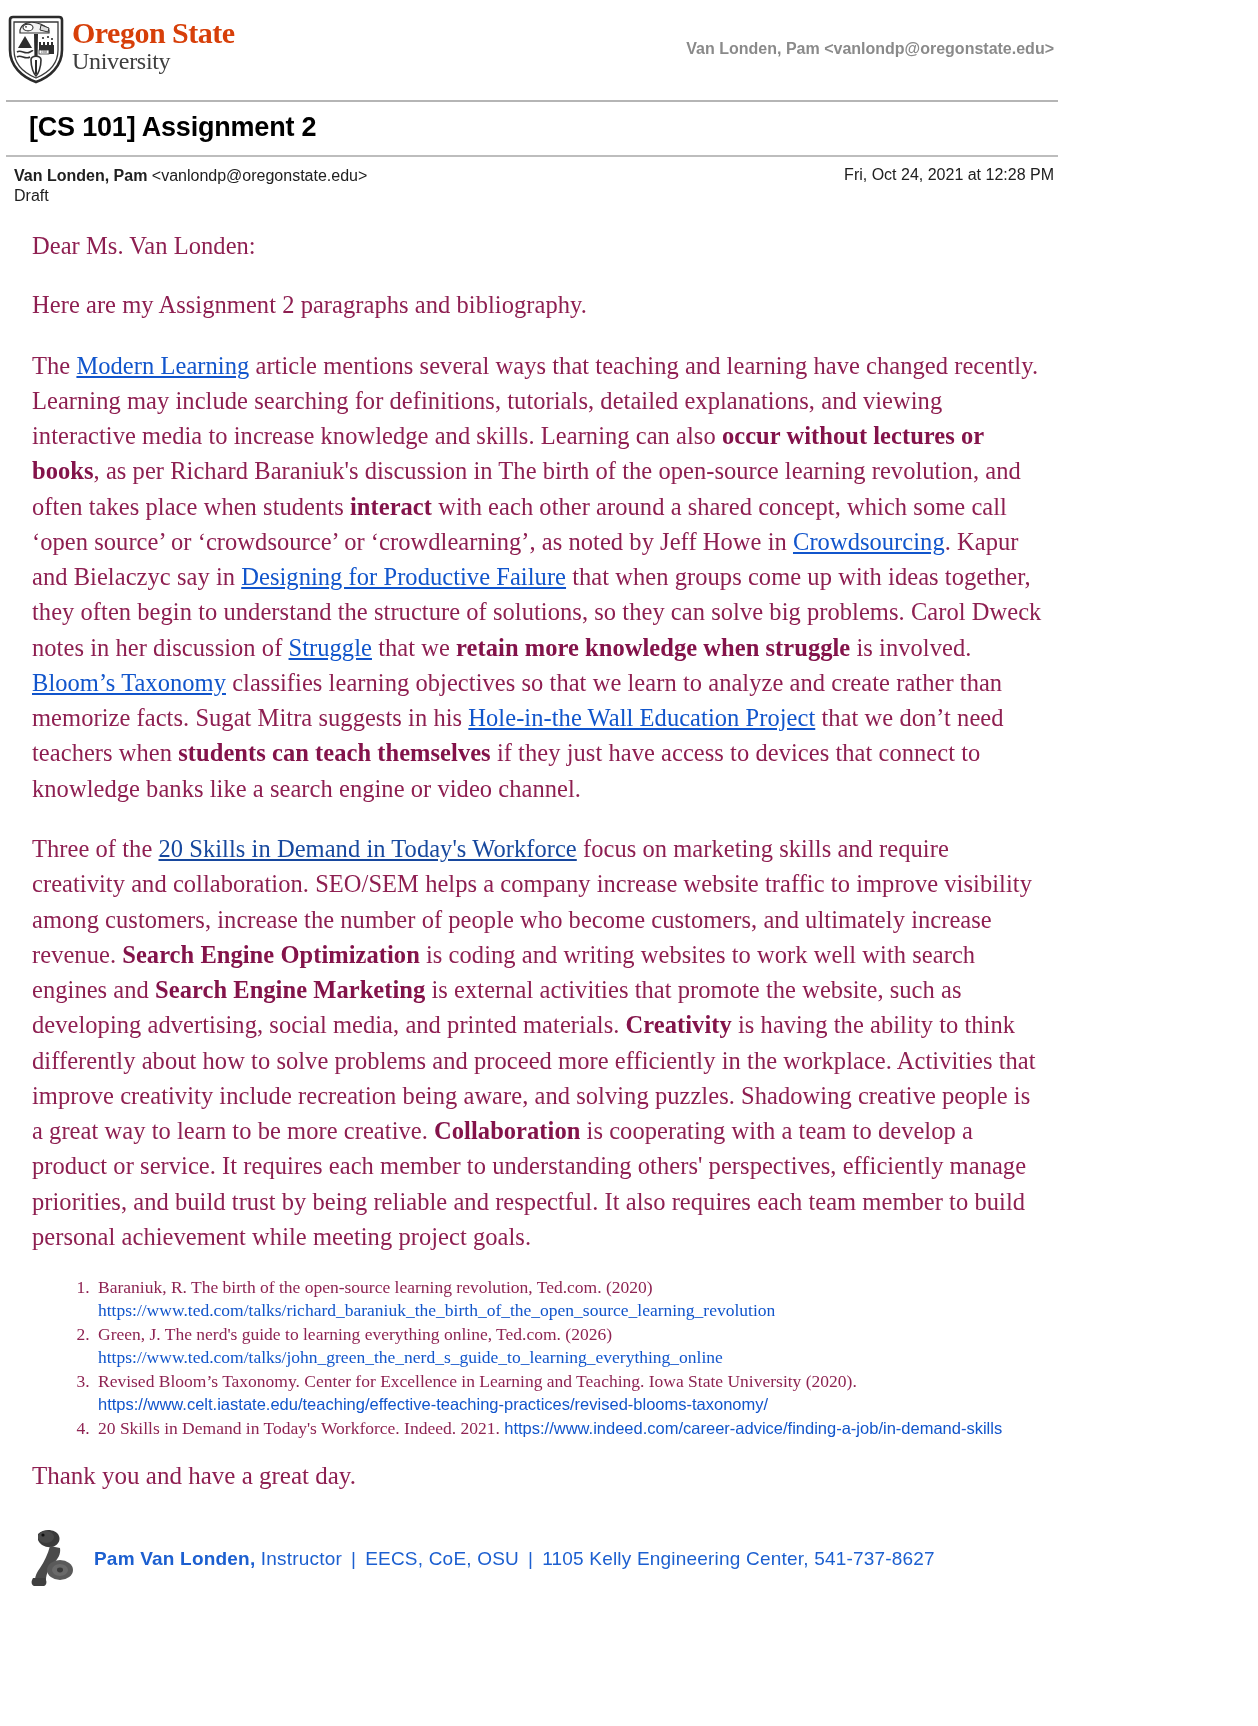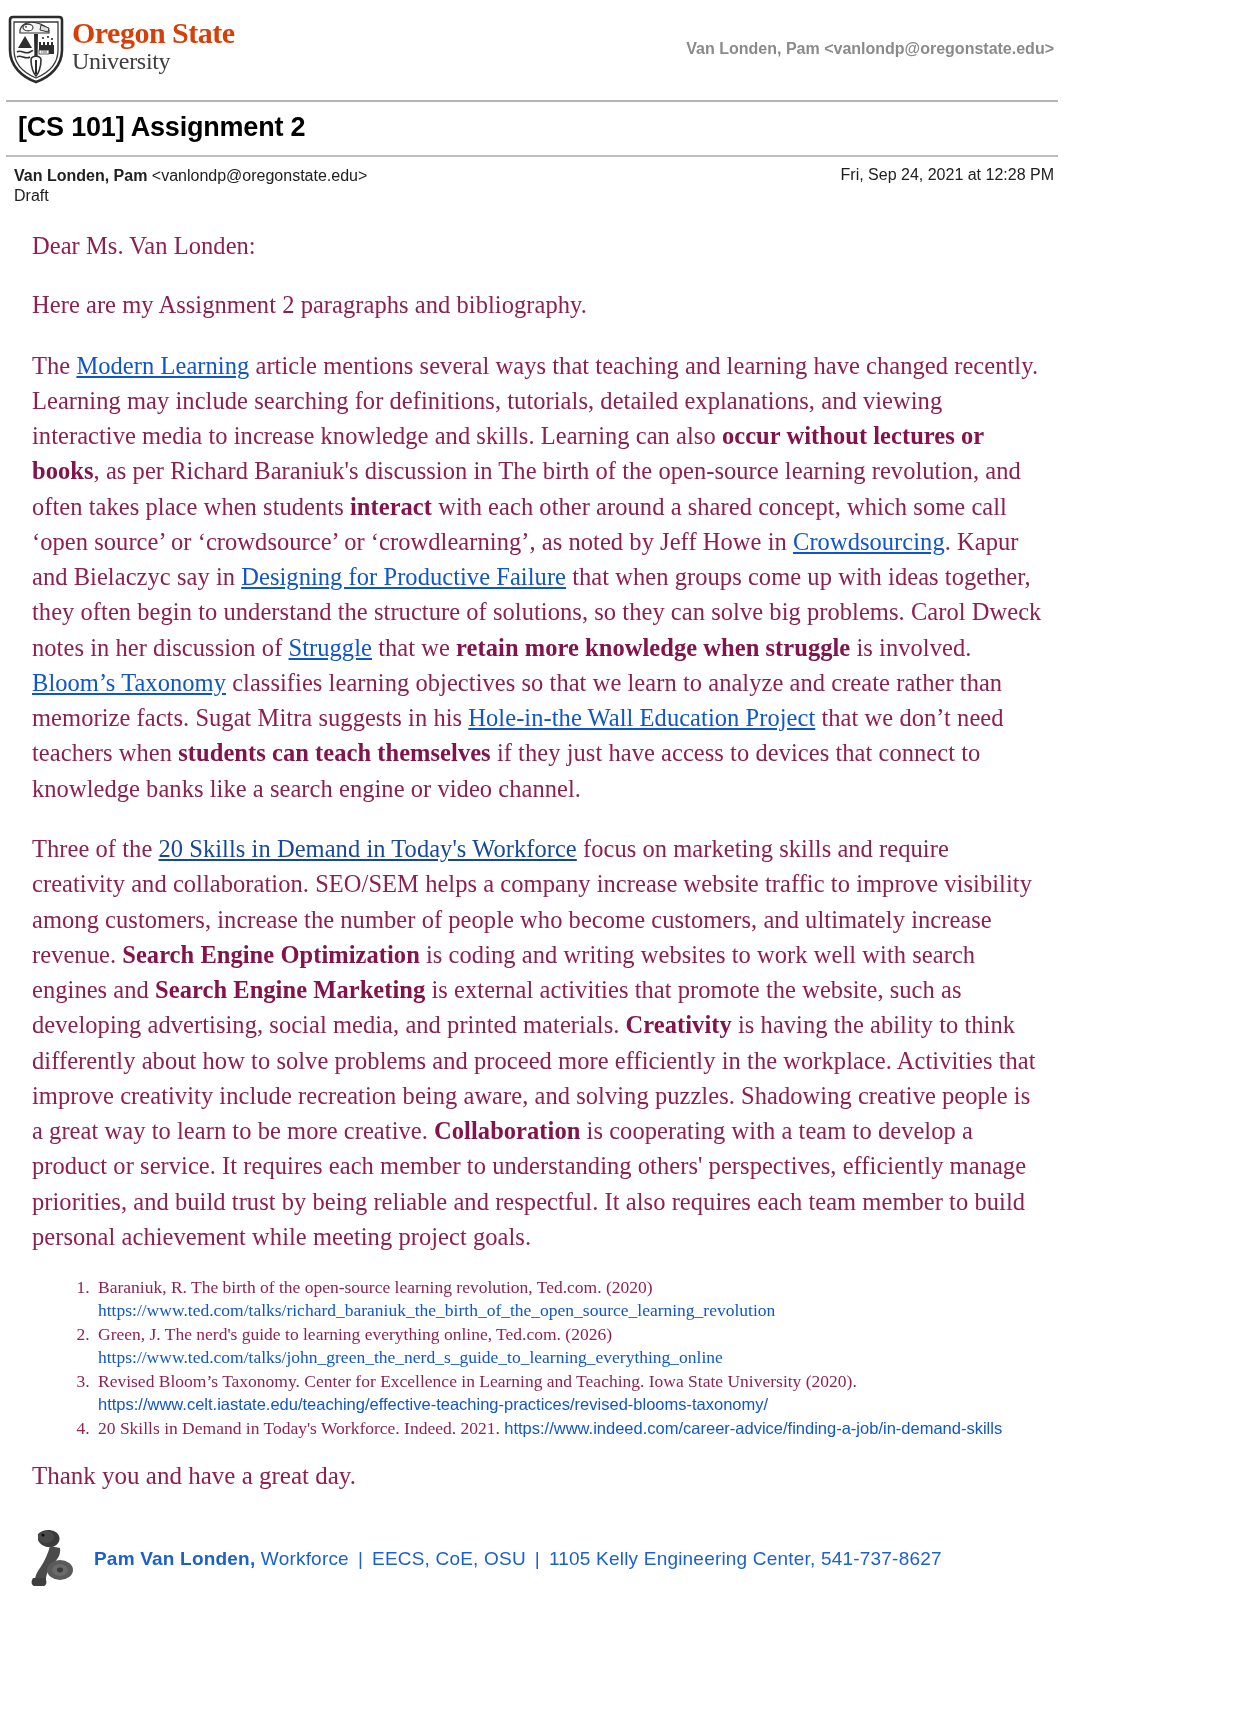--- a/index.html
+++ b/index.html
@@ -37,21 +37,21 @@
     font-family:"Liberation Sans", sans-serif;
     font-size:16px;font-weight:bold;color:#8a8a8a;white-space:nowrap;
   }
 
   .rule{height:2px;background:#b5b5b5;margin:0 6px;}
   .rule.thin{height:2px;background:#bdbdbd;}
 
   .subject{
     font-family:"Liberation Sans", sans-serif;
     font-size:27px;font-weight:bold;color:#000;
-    padding:10px 6px 12px 18px;
+    padding:10px 6px 12px 29px;
     letter-spacing:-0.2px;
   }
 
   .meta{
     position:relative;
     padding:9px 6px 2px 14px;
     min-height:42px;
   }
   .meta-from{
     font-family:"Liberation Sans", sans-serif;
@@ -187,21 +187,21 @@
   <div class="subject">[CS 101] Assignment 2</div>
 
   <div class="rule thin"></div>
 
   <div class="meta">
     <div class="meta-from">
       <b>Van Londen, Pam</b>
       <span>&lt;vanlondp@oregonstate.edu&gt;</span>
     </div>
     <div class="meta-status">Draft</div>
-    <div class="meta-date">Fri, Sep 24, 2021 at 12:28 PM</div>
+    <div class="meta-date">Fri, Oct 24, 2021 at 12:28 PM</div>
   </div>
 
   <div class="body-wrap">
 
     <p class="para greet">Dear Ms. Van Londen:</p>
 
     <p class="para">Here are my Assignment 2 paragraphs and bibliography.</p>
 
     <p class="para"><span>The </span><a class="link" href="#">Modern Learning</a><span> article mentions several ways that teaching and learning have changed recently. Learning may include searching for definitions, tutorials, detailed explanations, and viewing interactive media to increase knowledge and skills. Learning can also </span><b>occur without lectures or books</b><span>, as per Richard Baraniuk's discussion in The birth of the open-source learning revolution, and often takes place when students </span><b>interact</b><span> with each other around a shared concept, which some call ‘open source’ or ‘crowdsource’ or ‘crowdlearning’, as noted by Jeff Howe in </span><a class="link" href="#">Crowdsourcing</a><span>. Kapur and Bielaczyc say in </span><a class="link" href="#">Designing for Productive Failure</a><span> that when groups come up with ideas together, they often begin to understand the structure of solutions, so they can solve big problems. Carol Dweck notes in her discussion of </span><a class="link" href="#">Struggle</a><span> that we </span><b>retain more knowledge when struggle</b><span> is involved. </span><a class="link" href="#">Bloom’s Taxonomy</a><span> classifies learning objectives so that we learn to analyze and create rather than memorize facts. Sugat Mitra suggests in his </span><a class="link" href="#">Hole-in-the Wall Education Project</a><span> that we don’t need teachers when </span><b>students can teach themselves</b><span> if they just have access to devices that connect to knowledge banks like a search engine or video channel.</span></p>
 
@@ -221,16 +221,16 @@
     <svg class="beaver-logo" viewBox="0 0 58 70">
       <path d="M16 10 C22 4 34 5 37 12 C39 17 35 22 30 23 C24 24 18 21 16 16 Z" fill="#3b3b3b"></path>
       <ellipse cx="24" cy="13" rx="8" ry="6" fill="#4a4a4a"></ellipse>
       <circle cx="21" cy="11" r="1.6" fill="#111"></circle>
       <path d="M28 22 C26 30 22 38 18 44 C15 48 13 52 13 56 L24 56 C24 50 27 44 31 40 C36 35 39 30 38 24 Z" fill="#4b4b4b"></path>
       <ellipse cx="38" cy="46" rx="13" ry="10" fill="#5a5a5a"></ellipse>
       <ellipse cx="38" cy="46" rx="8" ry="6" fill="#6a6a6a"></ellipse>
       <ellipse cx="38" cy="46" rx="3" ry="2.4" fill="#3a3a3a"></ellipse>
       <path d="M11 54 C9 57 9 61 12 62 L22 62 C25 61 25 57 23 54 Z" fill="#3f3f3f"></path>
     </svg>
-    <div class="sig-text"><span class="nm">Pam Van Londen</span><span class="nm">,</span> <span>Workforce</span><span class="sep">|</span><span>EECS, CoE, OSU</span><span class="sep">|</span><span>1105 Kelly Engineering Center, 541-737-8627</span></div>
+    <div class="sig-text"><span class="nm">Pam Van Londen</span><span class="nm">,</span> <span>Instructor</span><span class="sep">|</span><span>EECS, CoE, OSU</span><span class="sep">|</span><span>1105 Kelly Engineering Center, 541-737-8627</span></div>
   </div>
 
 </div>
 
 </body></html>

